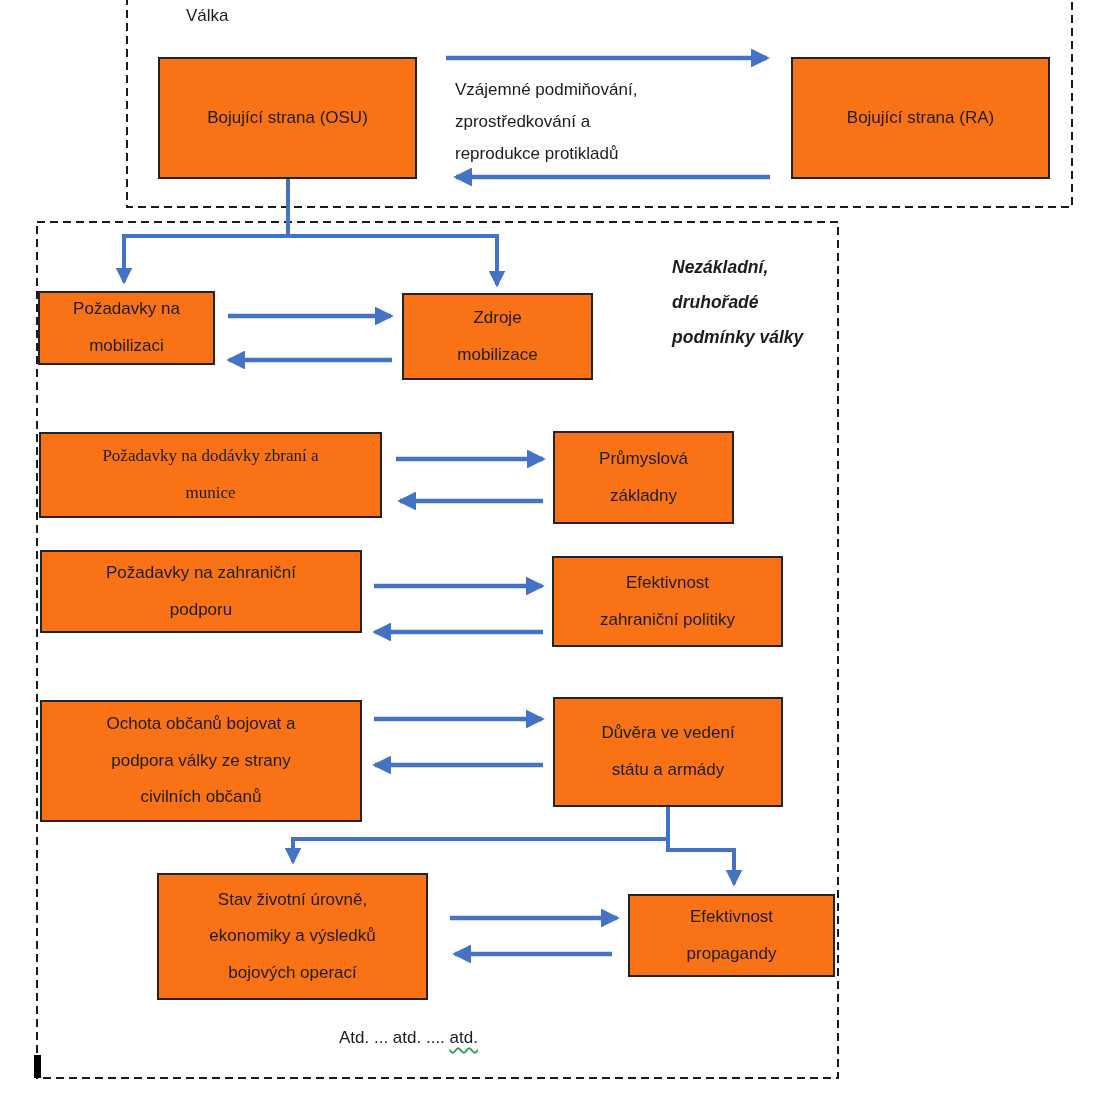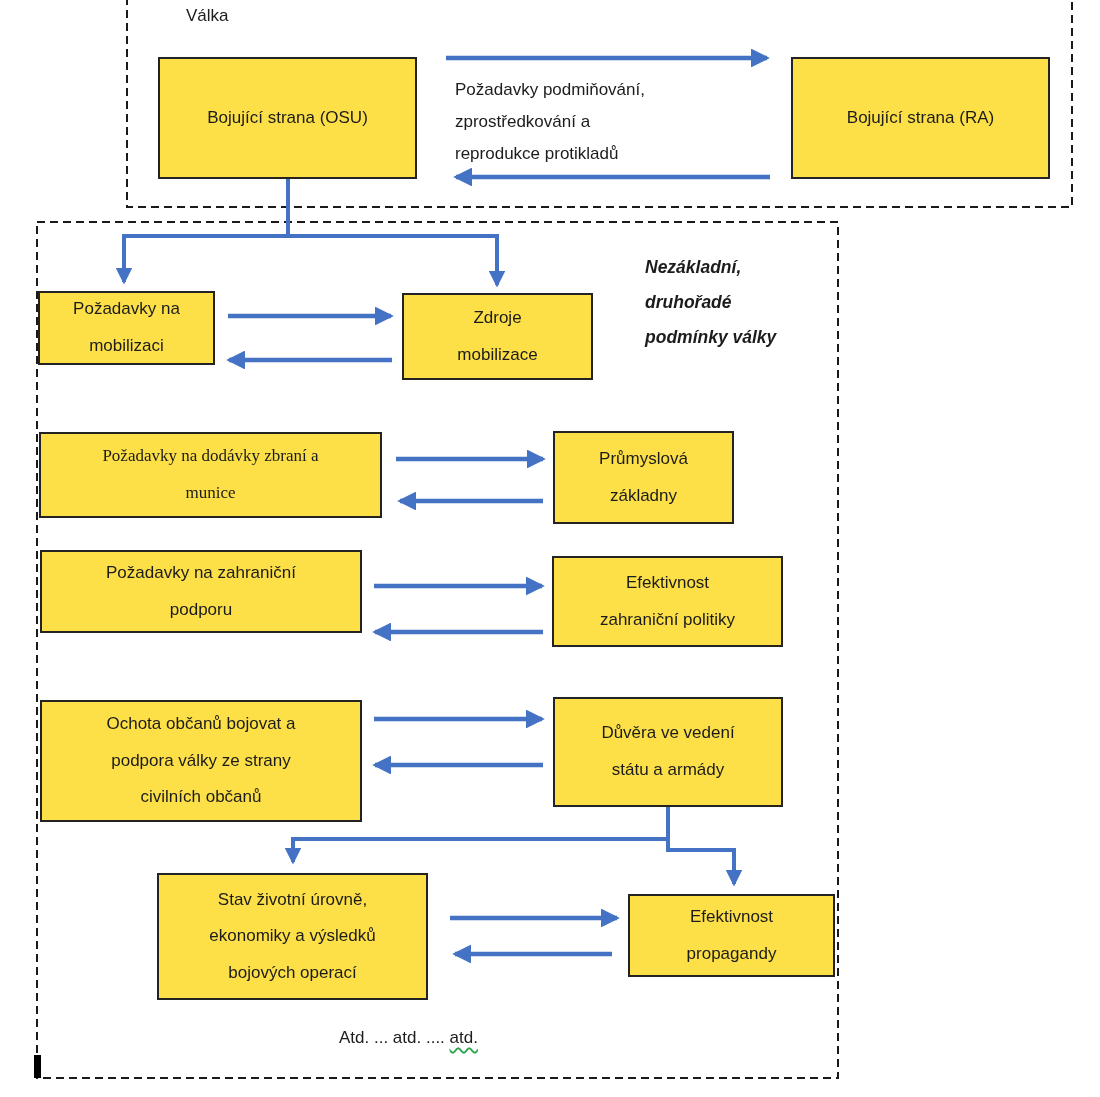--- a/index.html
+++ b/index.html
@@ -3,29 +3,29 @@
 <meta charset="utf-8">
 <style>
   :root { --arrow:#4472C4; --border:#232323; --text:#1c1c1c; --squiggle:#2ea44f; }
   html,body { margin:0; padding:0; background:#fff; }
   .canvas {
     position:relative; width:1100px; height:1097px; background:#ffffff;
     font-family:"Liberation Sans", sans-serif; color:var(--text); overflow:hidden;
   }
   svg.overlay { position:absolute; left:0; top:0; width:1100px; height:1097px; }
   .box {
-    position:absolute; background:#fde047; border:2px solid var(--border);
+    position:absolute; background:#f97316; border:2px solid var(--border);
     display:flex; align-items:center; justify-content:center;
     text-align:center; font-size:17px; line-height:2.15; white-space:pre-line;
     box-sizing:border-box;
   }
   .lbl { position:absolute; white-space:pre-line; }
   .lbl-valka { left:186px; top:6px; font-size:17px; }
   .lbl-mutual { left:455px; top:74px; width:290px; font-size:17px; line-height:1.87; text-align:left; }
-  .lbl-note { left:645px; top:250px; width:200px; font-size:17.5px; font-weight:bold; font-style:italic; line-height:2.0; text-align:left; }
+  .lbl-note { left:672px; top:250px; width:200px; font-size:17.5px; font-weight:bold; font-style:italic; line-height:2.0; text-align:left; }
   .lbl-atd { left:339px; top:1028px; font-size:17px; }
   .squiggle { text-decoration-line:underline; text-decoration-style:wavy; text-decoration-color:var(--squiggle); text-decoration-thickness:2px; text-underline-offset:4px; }
   .cursor-mark { position:absolute; left:34px; top:1055px; width:7px; height:23px; background:#000; }
   .blue { stroke:var(--arrow); fill:none; }
   .dashed { stroke:#1a1a1a; stroke-width:2; fill:none; stroke-dasharray:8 5; }
 </style>
 </head>
 <body>
 
 <div class="canvas">
@@ -61,21 +61,21 @@
     <path class="blue" stroke-width="4.5" marker-end="url(#ah)" d="M543 765 H375"></path>
 
     <path class="blue" stroke-width="4" marker-end="url(#ah)" d="M668 807 V850 H734 V884"></path>
     <path class="blue" stroke-width="4" marker-end="url(#ah)" d="M668 839 H293 V862"></path>
 
     <path class="blue" stroke-width="4.5" marker-end="url(#ah)" d="M450 918 H617"></path>
     <path class="blue" stroke-width="4.5" marker-end="url(#ah)" d="M612 954 H455"></path>
   </svg>
 
   <div class="lbl lbl-valka">Válka</div>
-  <div class="lbl lbl-mutual">Požadavky podmiňování,
+  <div class="lbl lbl-mutual">Vzájemné podmiňování,
 zprostředkování a
 reprodukce protikladů</div>
   <div class="lbl lbl-note">Nezákladní,
 druhořadé
 podmínky války</div>
 
   <div class="box" style="left:158px; top:57px; width:259px; height:122px;">Bojující strana (OSU)</div>
   <div class="box" style="left:783px; top:57px; width:259px; height:122px;margin-left:8px;">Bojující strana (RA)</div>
 
   <div class="box" style="left:38px; top:291px; width:177px; height:74px;">Požadavky na

